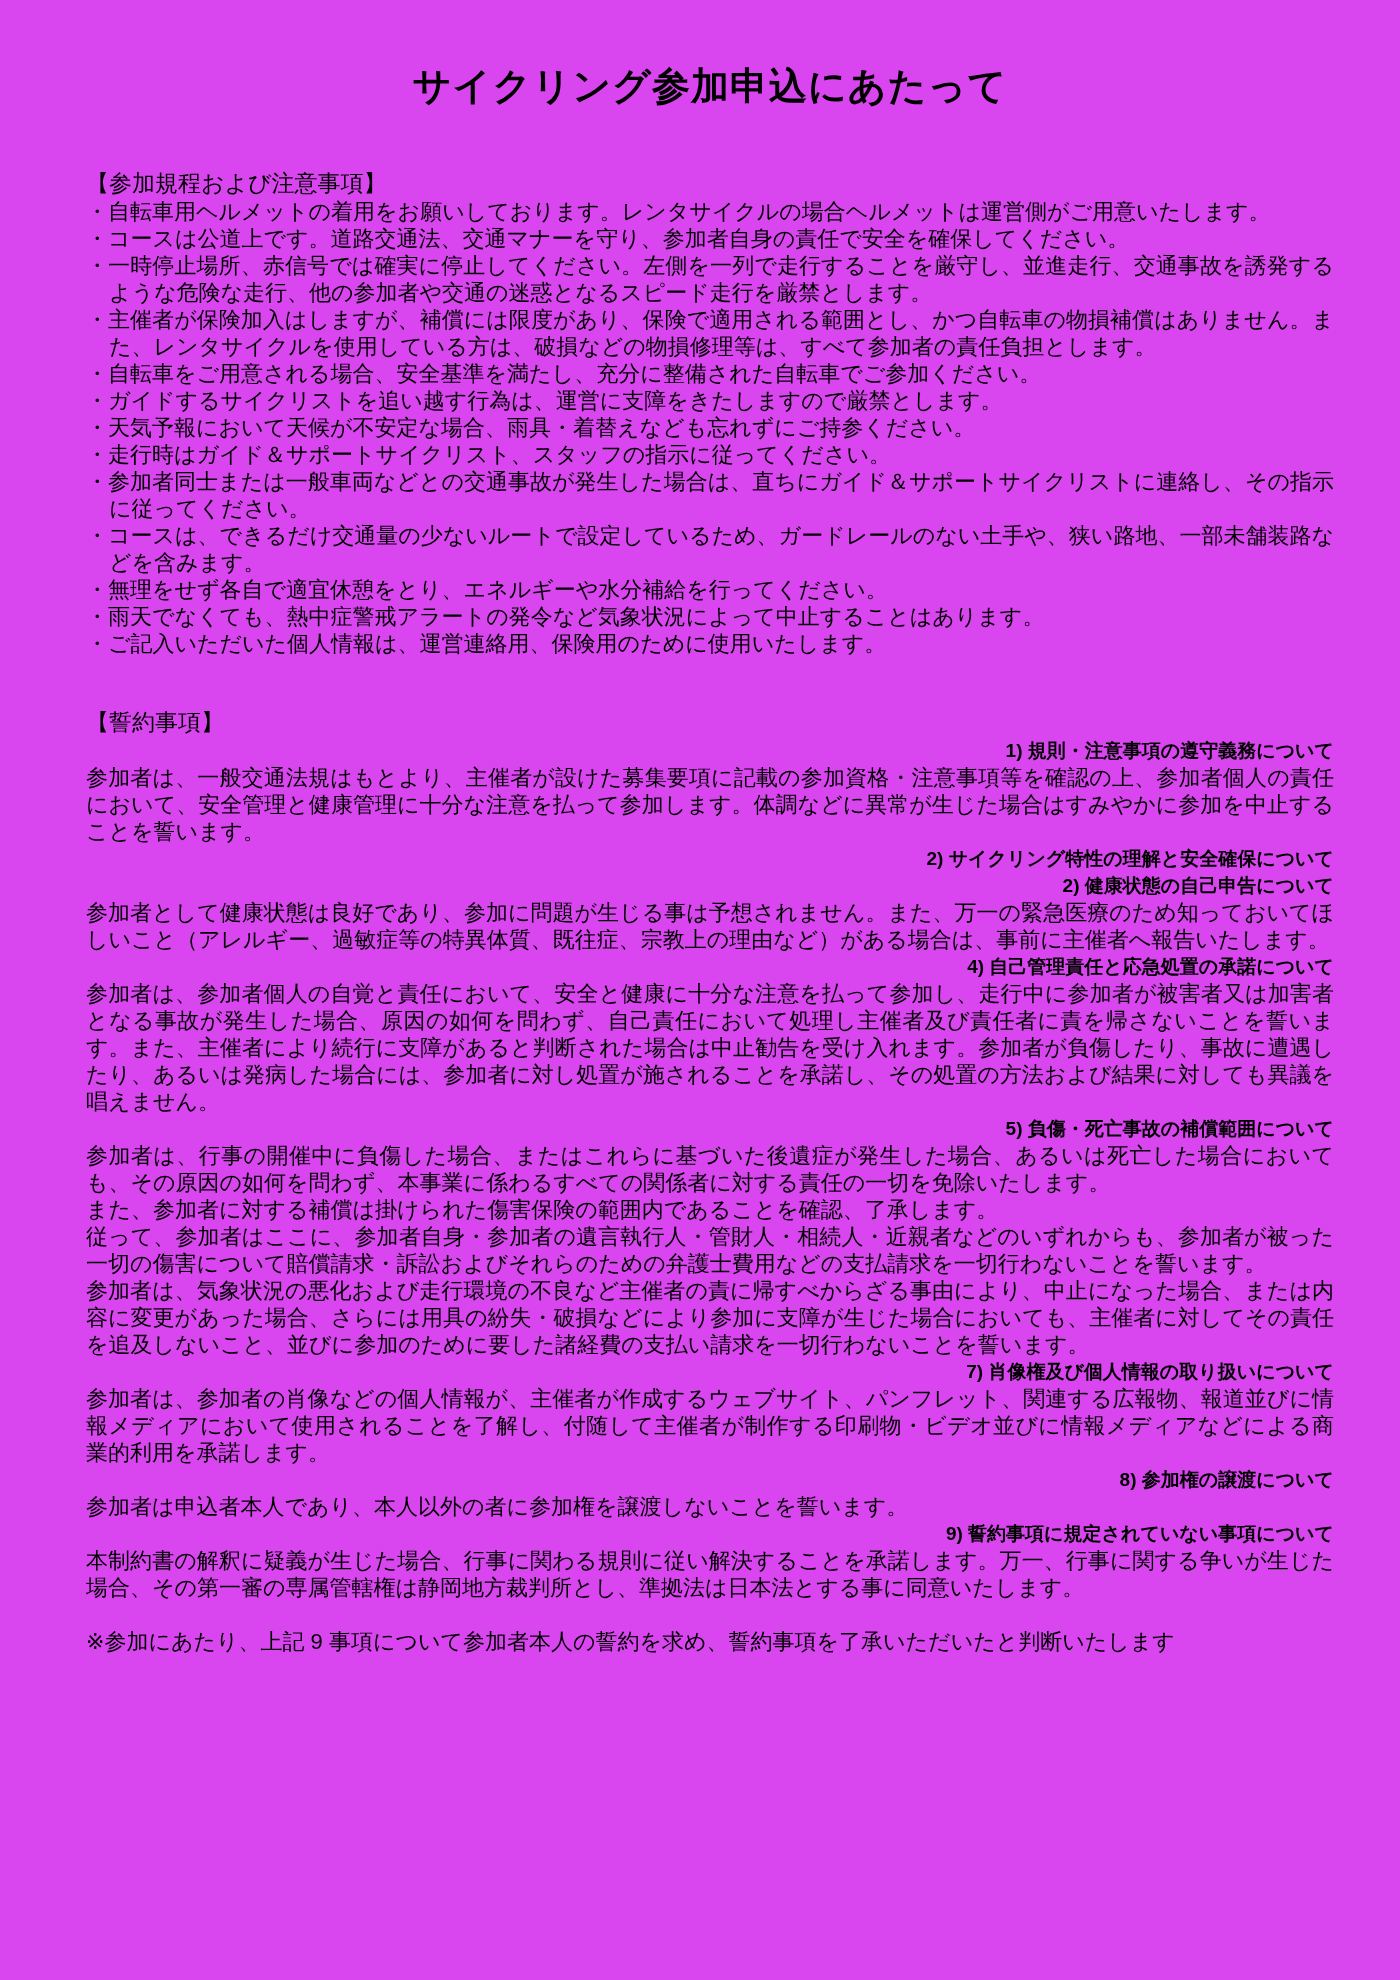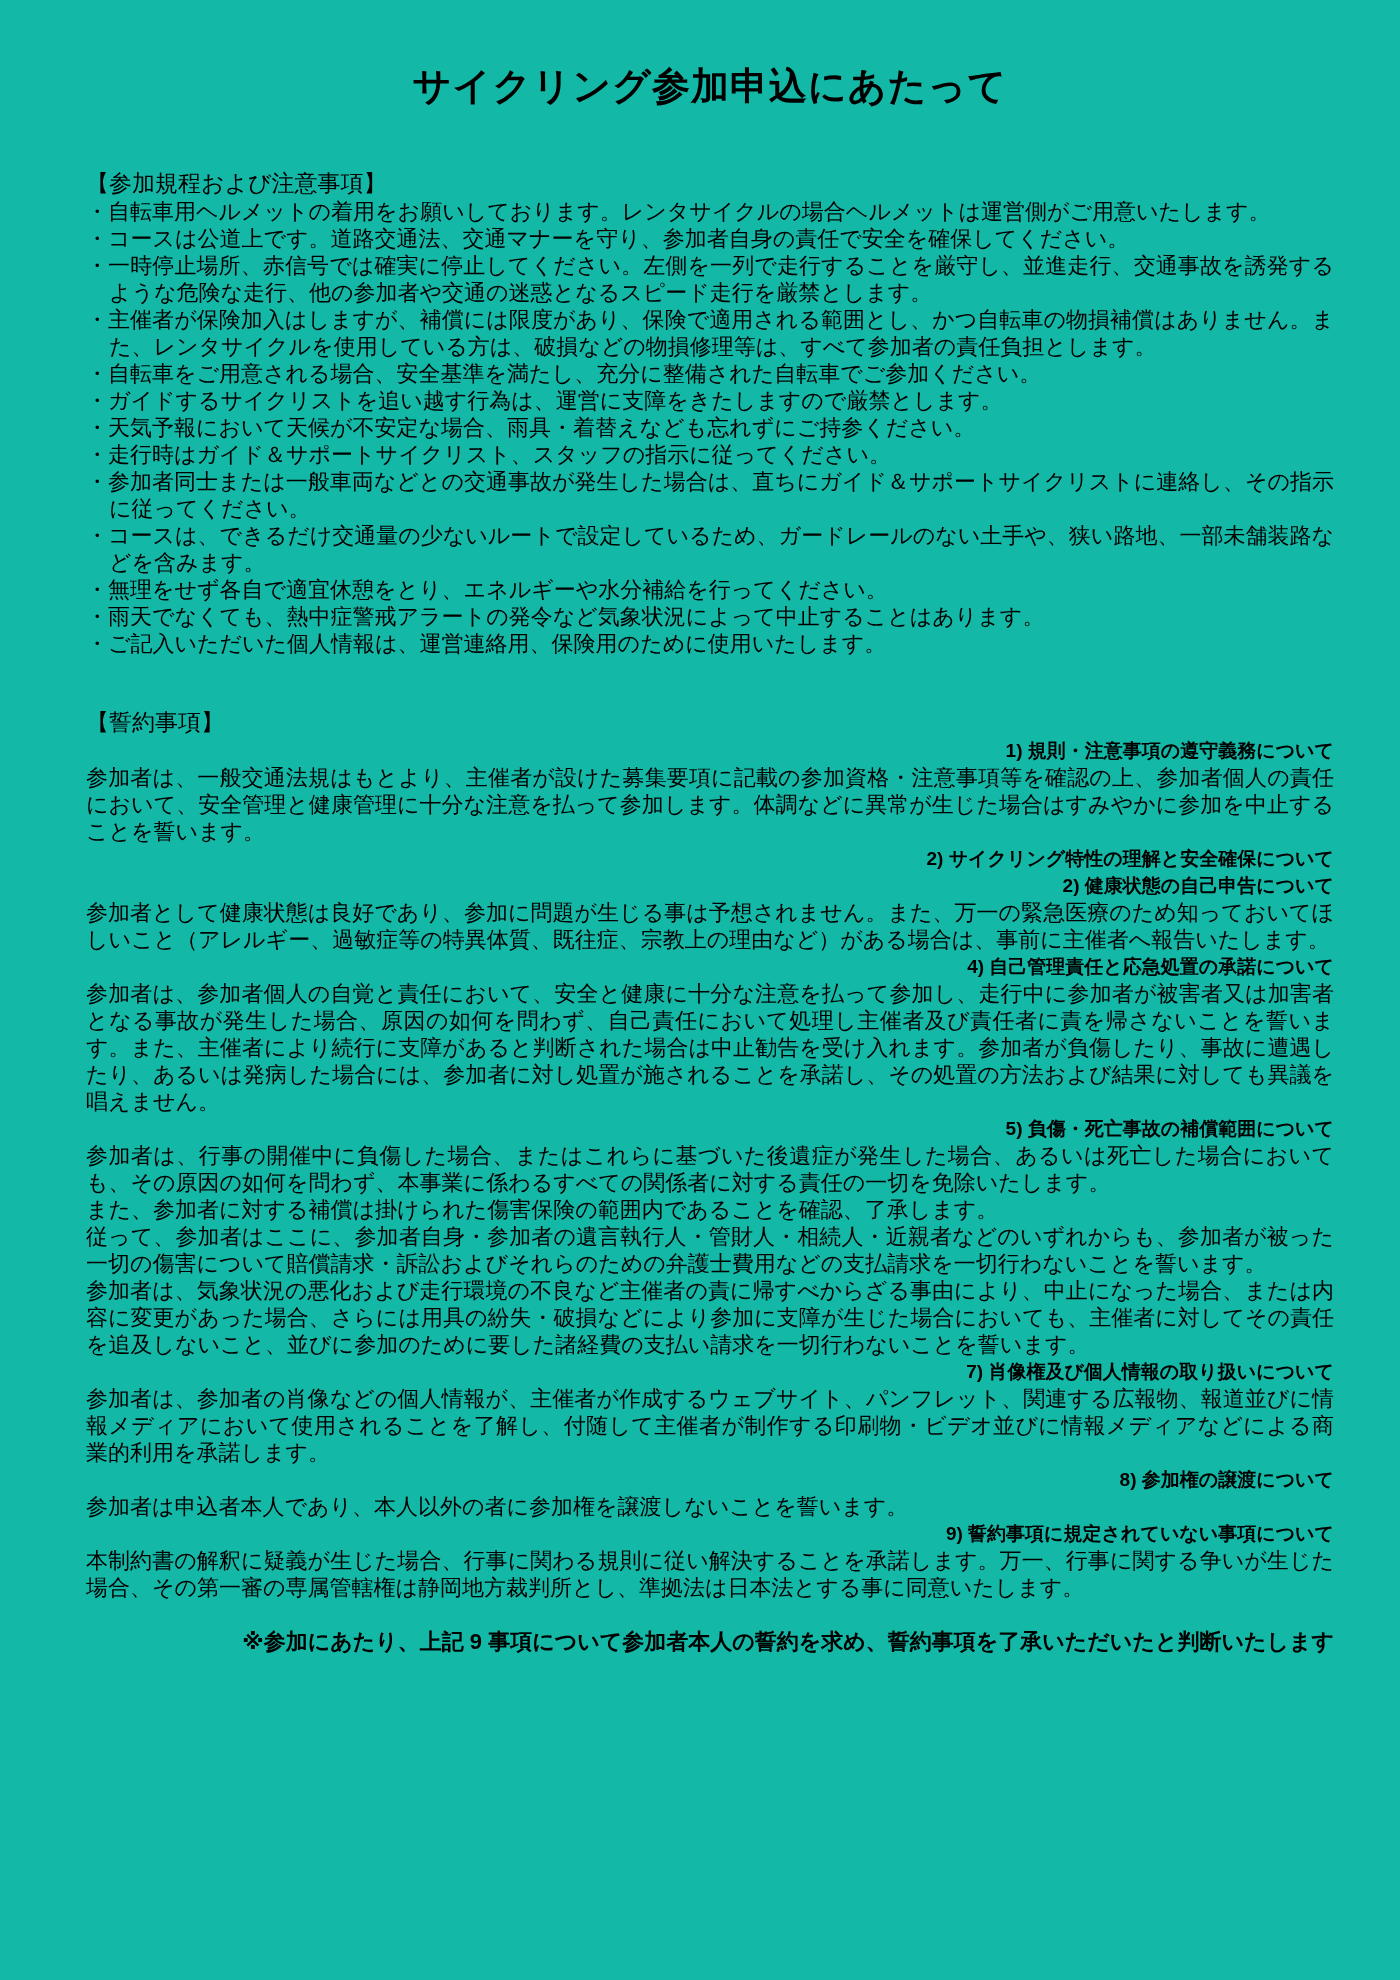--- a/index.html
+++ b/index.html
@@ -1,21 +1,21 @@
 <!DOCTYPE html>
 <html lang="ja"><head>
 <meta charset="utf-8">
 <style>
   html, body { margin: 0; padding: 0; background: #ffffff; }
   .page {
     position: relative;
     width: 1400px;
     height: 1980px;
     box-sizing: border-box;
-    background: #14b8a6;
+    background: #d946ef;
     color: #000000;
     font-family: "Liberation Sans", "DejaVu Sans", sans-serif;
     padding: 64px 66px 0 86px;
     overflow: hidden;
   }
   .doc-title {
     font-size: 38px;
     font-weight: bold;
     text-align: center;
     margin: 0;
@@ -45,22 +45,22 @@
     line-height: 27px;
     text-align: right;
   }
   .para {
     margin: 0;
     text-align: justify;
     text-justify: inter-character;
   }
   .footnote {
     margin: 27px 0 0 0;
-    font-weight: bold;
-    text-align: right;
+    font-weight: normal;
+    text-align: left;
   }
 </style>
 </head>
 <body>
 
 <div class="page">
 
   <h1 class="doc-title">サイクリング参加申込にあたって</h1>
 
   <section class="rules-section body-text">

